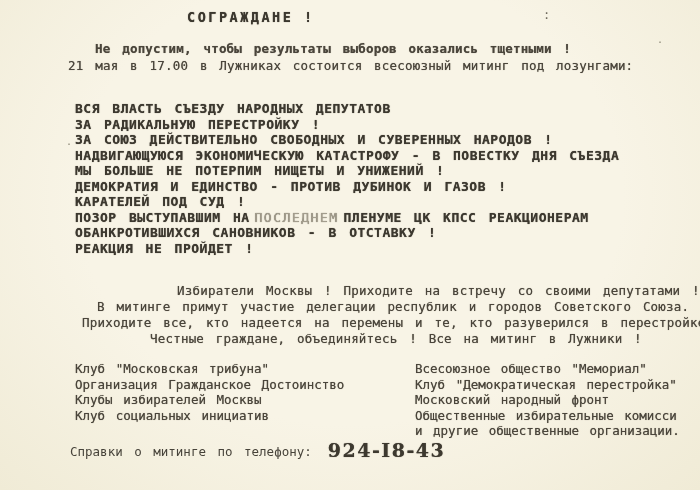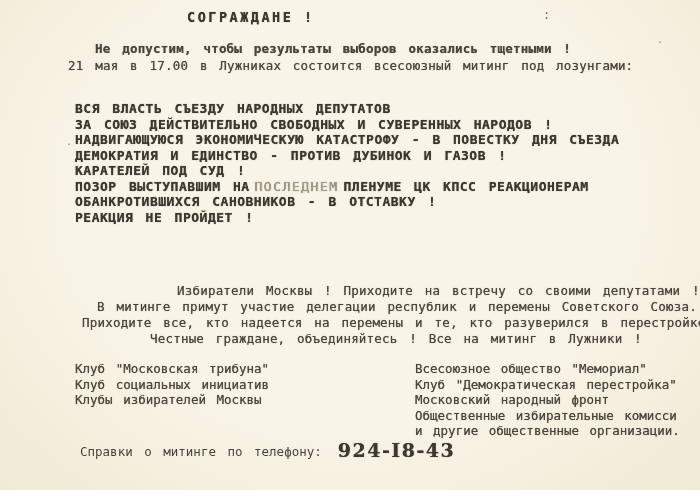--- a/index.html
+++ b/index.html
@@ -30,21 +30,21 @@
   }
   .faded { color:#a39d8d; font-weight:normal; letter-spacing:1.5px; margin:16px 5px; }
   .ap1 { left:145px; top:283px;padding-left:32px; }
   .ap2 { left:97px;  top:299px; }
   .ap3 { left:82px;  top:315px; }
   .ap4 { left:150px; top:331px; }
   .orgs-left  { left:75px;  top:361px; }
   .orgs-right { left:415px; top:361px; }
   .org-line { height:15.5px; font-size:12.5px; word-spacing:3px; white-space:nowrap;
     color:#4a453b; text-shadow:0 0 0.7px rgba(70,64,52,0.75); }
-  .footer { left:80px; top:438px; }
+  .footer { left:70px; top:438px; }
   .footer-label { font-size:12.5px; word-spacing:4px; vertical-align:baseline; }
   .phone {
     font-family:"DejaVu Serif", serif; font-size:19px; font-weight:bold;
     letter-spacing:1.5px; color:#3d392f; margin-left:16px;
     text-shadow:0 0 0.8px rgba(55,50,40,0.8);
     display:inline-block; transform:translateY(1px);
   }
   .artifact { color:#6f6a5d; font-size:12px; }
   .art-colon { left:543px; top:8px; }
   .art-dot1  { left:657px; top:34px; font-size:10px; color:#8d8878; }
@@ -58,40 +58,43 @@
   <div class="t title">СОГРАЖДАНЕ !</div>
   <div class="t artifact art-colon">:</div>
   <div class="t artifact art-dot1">.</div>
   <div class="t artifact art-dot2">.</div>
 
   <div class="t body-line intro">Не допустим, чтобы результаты выборов оказались тщетными !</div>
   <div class="t body-line announce">21 мая в 17.00 в Лужниках состоится всесоюзный митинг под лозунгами:</div>
 
   <div class="t slogans">
     <div class="slogan-line">ВСЯ ВЛАСТЬ СЪЕЗДУ НАРОДНЫХ ДЕПУТАТОВ</div>
+    <div class="slogan-line">ЗА РАДИКАЛЬНУЮ ПЕРЕСТРОЙКУ !</div>
     <div class="slogan-line">ЗА СОЮЗ ДЕЙСТВИТЕЛЬНО СВОБОДНЫХ И СУВЕРЕННЫХ НАРОДОВ !</div>
     <div class="slogan-line">НАДВИГАЮЩУЮСЯ ЭКОНОМИЧЕСКУЮ КАТАСТРОФУ - В ПОВЕСТКУ ДНЯ СЪЕЗДА</div>
+    <div class="slogan-line">МЫ БОЛЬШЕ НЕ ПОТЕРПИМ НИЩЕТЫ И УНИЖЕНИЙ !</div>
     <div class="slogan-line">ДЕМОКРАТИЯ И ЕДИНСТВО - ПРОТИВ ДУБИНОК И ГАЗОВ !</div>
     <div class="slogan-line">КАРАТЕЛЕЙ ПОД СУД !</div>
     <div class="slogan-line">
       <span>ПОЗОР ВЫСТУПАВШИМ НА</span><span class="faded">ПОСЛЕДНЕМ</span><span>ПЛЕНУМЕ ЦК КПСС РЕАКЦИОНЕРАМ</span>
     </div>
     <div class="slogan-line">ОБАНКРОТИВШИХСЯ САНОВНИКОВ - В ОТСТАВКУ !</div>
     <div class="slogan-line">РЕАКЦИЯ НЕ ПРОЙДЕТ !</div>
   </div>
 
   <div class="t body-line ap1">Избиратели Москвы ! Приходите на встречу со своими депутатами !</div>
-  <div class="t body-line ap2">В митинге примут участие делегации республик и перемены Советского Союза.</div>
+  <div class="t body-line ap2">В митинге примут участие делегации республик и городов Советского Союза.</div>
   <div class="t body-line ap3">Приходите все, кто надеется на перемены и те, кто разуверился в перестройке.</div>
   <div class="t body-line ap4">Честные граждане, объединяйтесь ! Все на митинг в Лужники !</div>
 
   <div class="t orgs-left">
     <div class="org-line">Клуб "Московская трибуна"</div>
+    <div class="org-line">Организация Гражданское Достоинство</div>
+    <div class="org-line">Клубы избирателей Москвы</div>
     <div class="org-line">Клуб социальных инициатив</div>
-    <div class="org-line">Клубы избирателей Москвы</div>
   </div>
 
   <div class="t orgs-right">
     <div class="org-line">Всесоюзное общество "Мемориал"</div>
     <div class="org-line">Клуб "Демократическая перестройка"</div>
     <div class="org-line">Московский народный фронт</div>
     <div class="org-line">Общественные избирательные комисси</div>
     <div class="org-line">и другие общественные организации.</div>
   </div>
 

